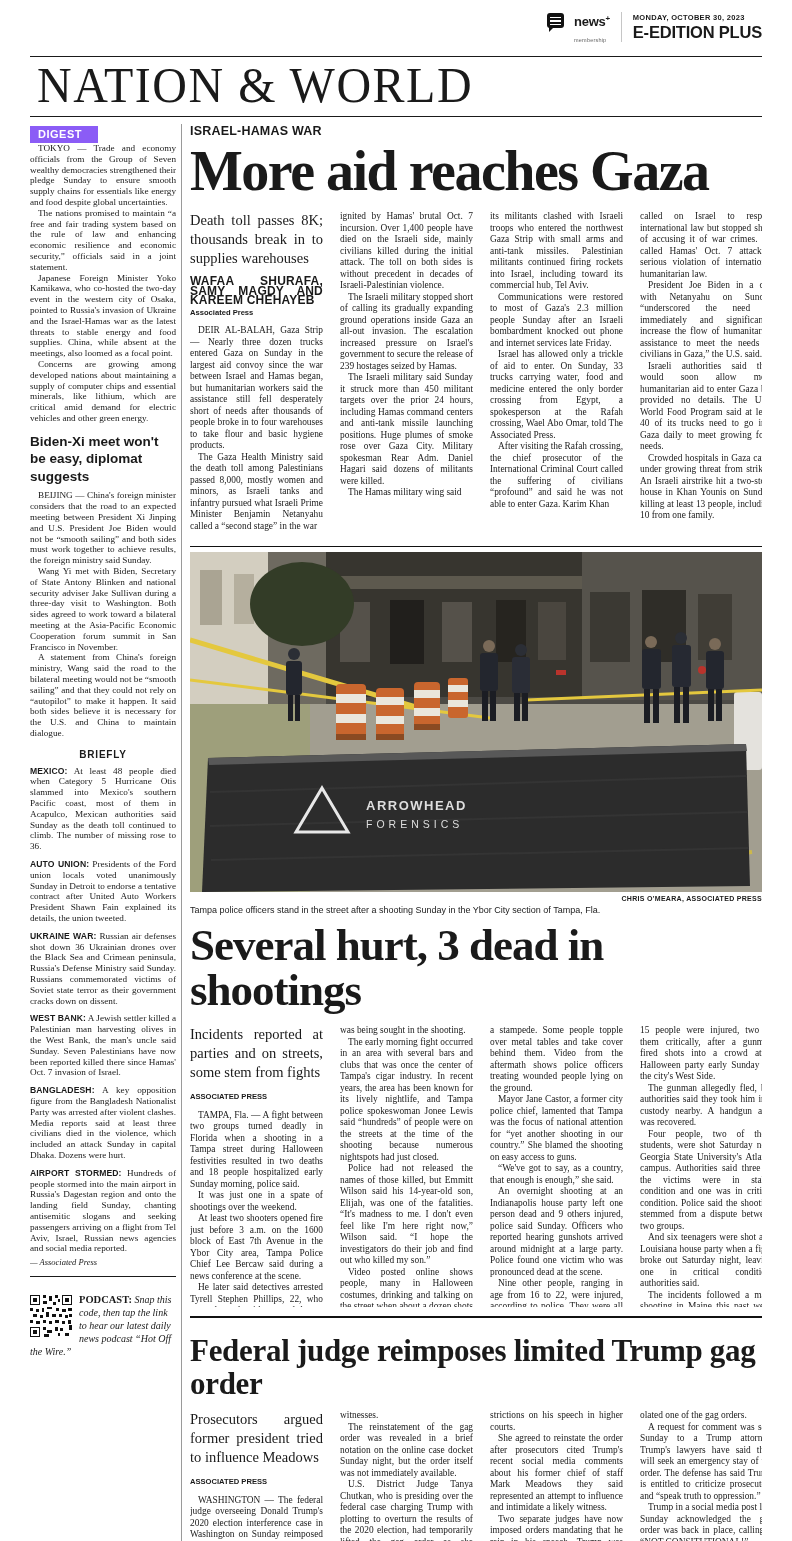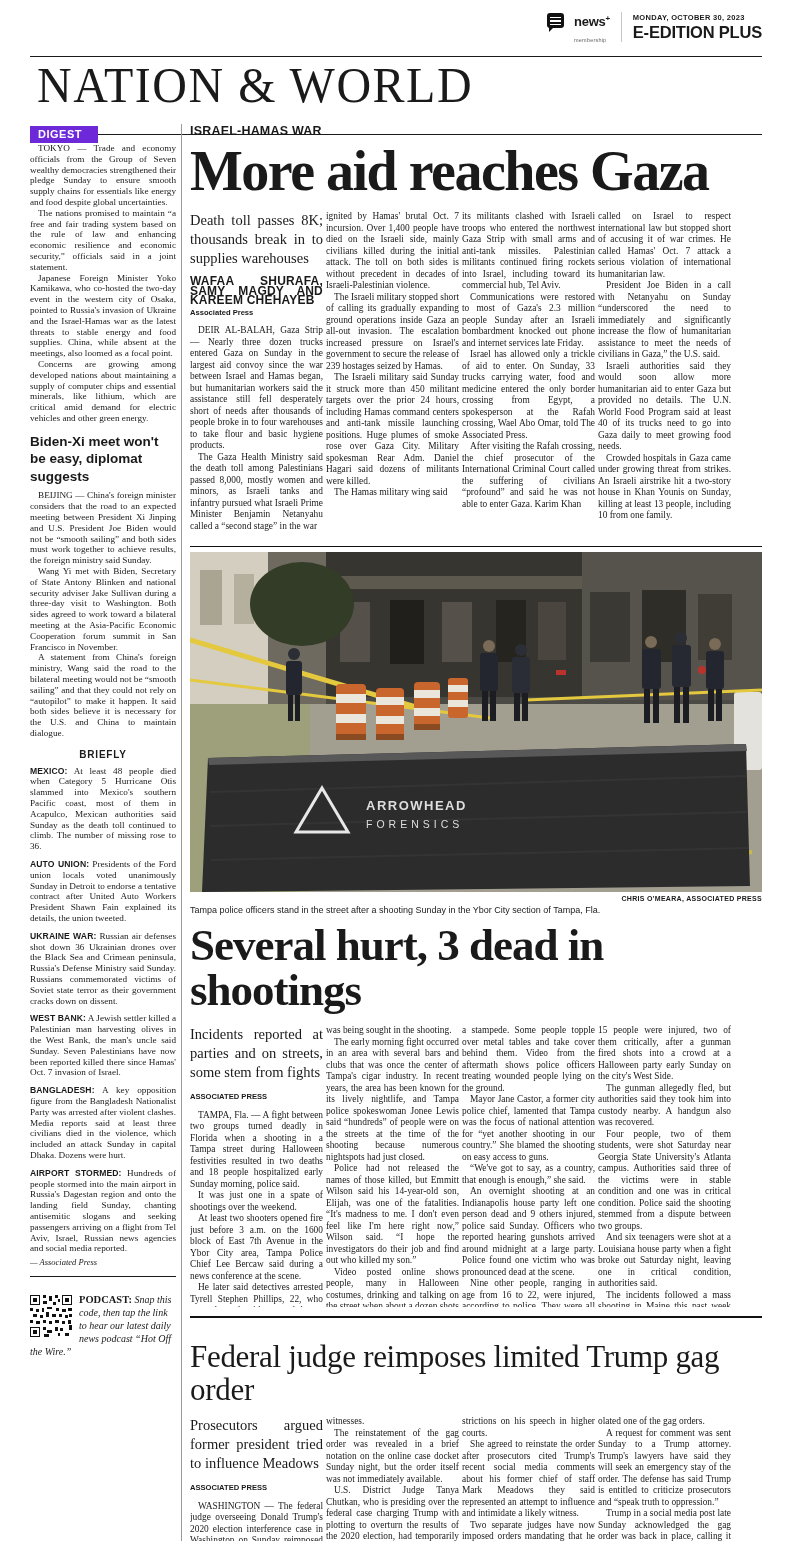--- a/index.html
+++ b/index.html
@@ -15,43 +15,43 @@
   background:repeating-linear-gradient(#fff 0 1.5px,#111 1.5px 3.5px)}
 .logo-words{font-family:"Liberation Sans",sans-serif;line-height:1}
 .logo-name{font-weight:bold;font-size:13px;letter-spacing:-.3px}
 .logo-plus{font-size:8px;vertical-align:super}
 .logo-sub{font-size:5.5px;color:#666;letter-spacing:.2px}
 .topbar-divider{width:1px;height:30px;background:#c6c6c6}
 .top-right{text-align:left;font-family:"Liberation Sans",sans-serif}
 .top-date{font-size:7.5px;font-weight:bold;letter-spacing:.3px}
 .top-edition{font-size:16.5px;font-weight:bold;letter-spacing:-.2px;margin-top:1px}
 
-.masthead{position:absolute;left:30px;top:56px;width:732px;border-top:1px solid #1a1a1a;border-bottom:1px solid #1a1a1a;padding:4px 0 25px}
+.masthead{position:absolute;left:30px;top:56px;width:732px;border-top:1px solid #1a1a1a;border-bottom:1px solid #1a1a1a;padding:4px 0 7px}
 .masthead h1{font-weight:400;font-size:48px;line-height:1;letter-spacing:1.5px;padding-left:7px;transform:scaleY(1.04);transform-origin:0 50%}
 
 .rail{position:absolute;left:30px;top:124px;width:146px}
-.digest-tab{display:inline-block;background:#6d28d9;color:#fff;font-family:"Liberation Sans",sans-serif;
+.digest-tab{display:inline-block;background:#8b5cf6;color:#fff;font-family:"Liberation Sans",sans-serif;
   font-weight:bold;font-size:11px;line-height:1;padding:3px 16px 3px 8px;letter-spacing:.5px}
 .rail h3{font-family:"Liberation Sans",sans-serif;font-weight:bold;font-size:13.5px;line-height:1.3;margin:9px 0 5px}
 .rail .para{font-size:9.2px;line-height:10.8px;text-align:justify;text-indent:8px}
 .briefly{font-family:"Liberation Sans",sans-serif;font-weight:bold;font-size:10px;text-align:center;letter-spacing:.8px;margin:10px 0 6px}
 .briefs .para{margin-bottom:7px;text-indent:0}
 .briefs .tag{font-family:"Liberation Sans",sans-serif;font-weight:bold;font-size:8.6px;letter-spacing:.1px}
 .ap-credit{text-align:left;font-style:italic;font-size:8.5px;margin-top:-4px}
 .podcast{border-top:1px solid #1a1a1a;margin-top:9px;padding-top:16px;font-size:10px;font-style:italic;line-height:13px}
 .podcast .tag{font-style:normal;font-weight:bold;font-size:10.5px;font-family:"Liberation Serif",serif}
 .qr{float:left;width:42px;height:42px;margin:2px 7px 2px 0}
 .vdiv{position:absolute;left:181px;top:124px;width:1px;height:1417px;background:#9a9a9a}
 
 .main{position:absolute;left:190px;top:124px;width:572px}
 .kicker{font-family:"Liberation Sans",sans-serif;font-weight:bold;font-size:12.5px;letter-spacing:.2px}
 .h-gaza{font-weight:bold;font-size:56px;line-height:1;letter-spacing:-1.5px;margin:5px 0 12px}
 .h-shoot{font-weight:bold;font-size:45px;line-height:1;letter-spacing:-1px;margin:8px 0 12px}
-.h-trump{font-weight:normal;font-size:31px;line-height:1.05;letter-spacing:-.3px;margin:23px 0 10px}
-.cols{display:flex;gap:3px;overflow:hidden}
+.h-trump{font-weight:bold;font-size:31px;line-height:1.05;letter-spacing:-.3px;margin:17px 0 10px}
+.cols{display:flex;gap:17px;overflow:hidden}
 .col{flex:0 0 133px;width:133px;font-size:9.4px;line-height:11.5px;text-align:justify}
 .col .para{text-indent:8px}
 .col.cont .para:first-child{text-indent:0}
 .cols-gaza{height:324px}
 .cols-shoot{height:282px}
 .cols-trump{height:200px}
 .subhead{font-size:14.5px;line-height:19px;margin-bottom:9px}
 .byline{font-family:"Liberation Sans",sans-serif;font-weight:bold;font-size:12px;line-height:9.5px;letter-spacing:.2px}
 .agency{font-family:"Liberation Sans",sans-serif;font-weight:bold;font-size:7.6px;margin:1px 0 7px}
 .rule-thin{border-top:1.5px solid #111;margin:11px 0 5px}

